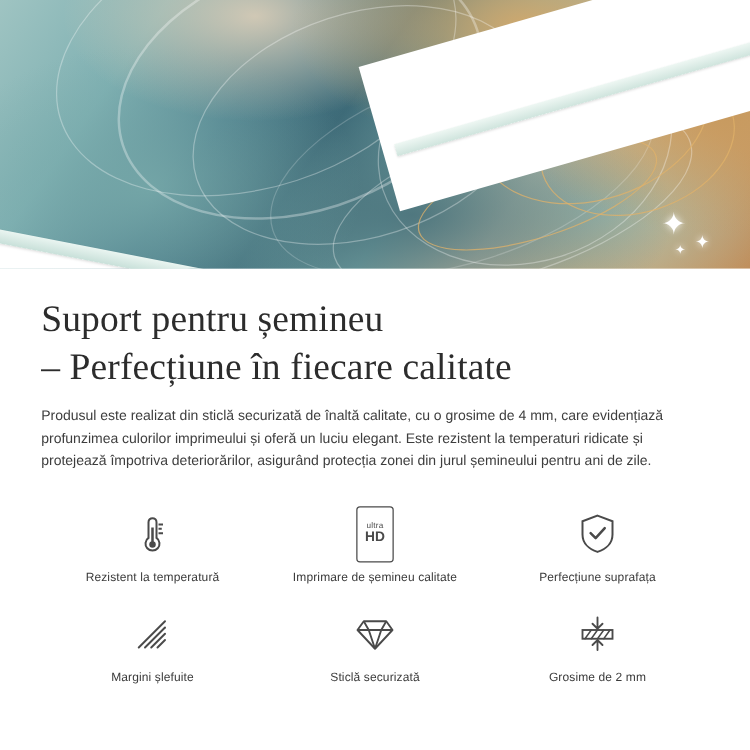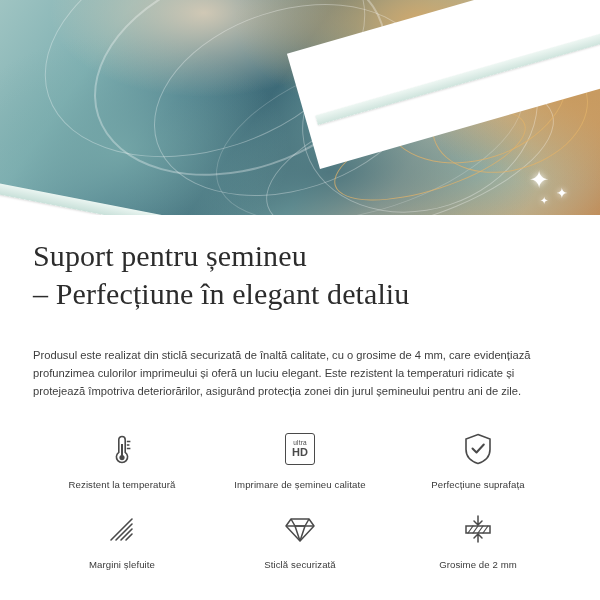--- a/index.html
+++ b/index.html
@@ -118,21 +118,21 @@
   .headline {
     font-family: "Liberation Serif", serif;
     font-size: 30px;
     line-height: 1.28;
     color: #2c2c2c;
     font-weight: 400;
     letter-spacing: 0.1px;
   }
   .headline .line2 { display: block; }
   .paragraph {
-    margin-top: 32px;
+    margin-top: 10px;
     font-size: 11.2px;
     line-height: 1.62;
     color: #3d3d3d;
     max-width: 540px;
   }
 
   
   .features {
     margin-top: 26px;
     display: grid;
@@ -154,21 +154,21 @@
     color: #4a4a4a;
   }
   .feature-label {
     margin-top: 7px;
     font-size: 9.6px;
     color: #3a3a3a;
     letter-spacing: 0.1px;
     text-align: center;
   }
   .hd-box {
-    width: 30px; height: 32px;
+    width: 30px; height: 45px;
     border: 1.6px solid #4a4a4a;
     border-radius: 3px;
     display: flex;
     flex-direction: column;
     align-items: center;
     justify-content: center;
     line-height: 1;
   }
   .hd-top { font-size: 6.5px; letter-spacing: 0.2px; color:#4a4a4a; }
   .hd-bottom { font-size: 11px; font-weight: bold; color:#4a4a4a; margin-top:1px; }
@@ -198,21 +198,21 @@
     </div>
 
     <span class="sparkle sp1">✦</span>
     <span class="sparkle sp2">✦</span>
     <span class="sparkle sp3">✦</span>
   </div>
 
   <div class="content">
     <h1 class="headline">
       <span>Suport pentru șemineu</span>
-      <span class="line2">– Perfecțiune în elegant detaliu</span>
+      <span class="line2">– Perfecțiune în fiecare calitate</span>
     </h1>
     <p class="paragraph">Produsul este realizat din sticlă securizată de înaltă calitate, cu o grosime de 4 mm, care evidențiază profunzimea culorilor imprimeului și oferă un luciu elegant. Este rezistent la temperaturi ridicate și protejează împotriva deteriorărilor, asigurând protecția zonei din jurul șemineului pentru ani de zile.</p>
 
     <div class="features">
 
       <div class="feature">
         <div class="feature-icon">
           <svg width="30" height="34" viewBox="0 0 30 34" fill="none" stroke="#4a4a4a" stroke-width="1.6">
             <path d="M15 4.5a3.2 3.2 0 0 0-3.2 3.2v12.6a5.6 5.6 0 1 0 6.4 0V7.7A3.2 3.2 0 0 0 15 4.5z"></path>
             <circle cx="15" cy="25.6" r="2.6" fill="#4a4a4a" stroke="none"></circle>

